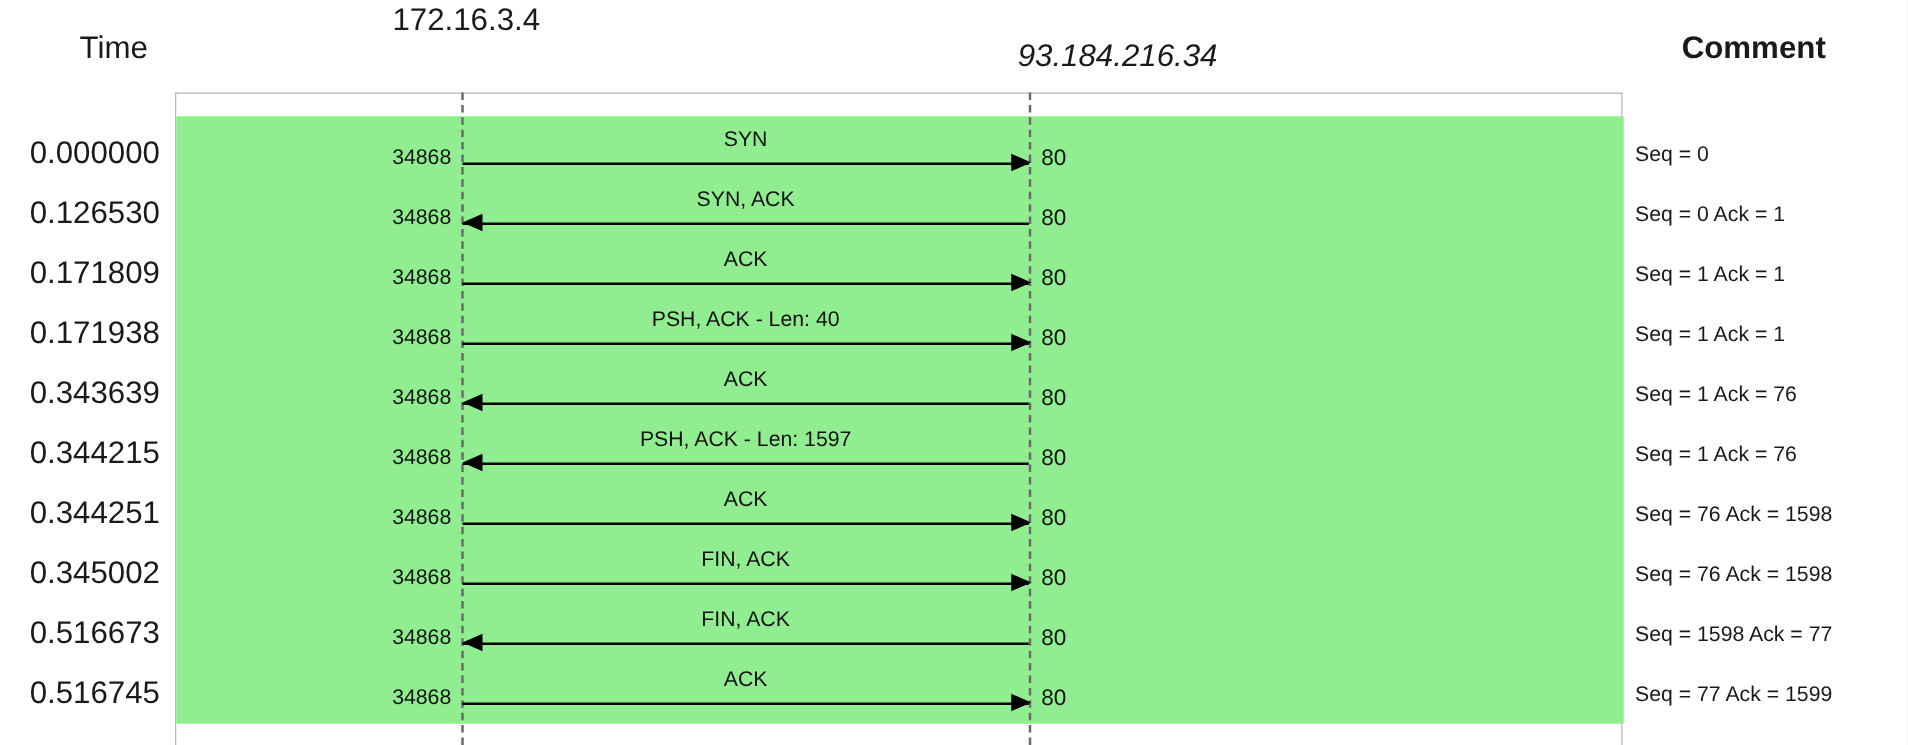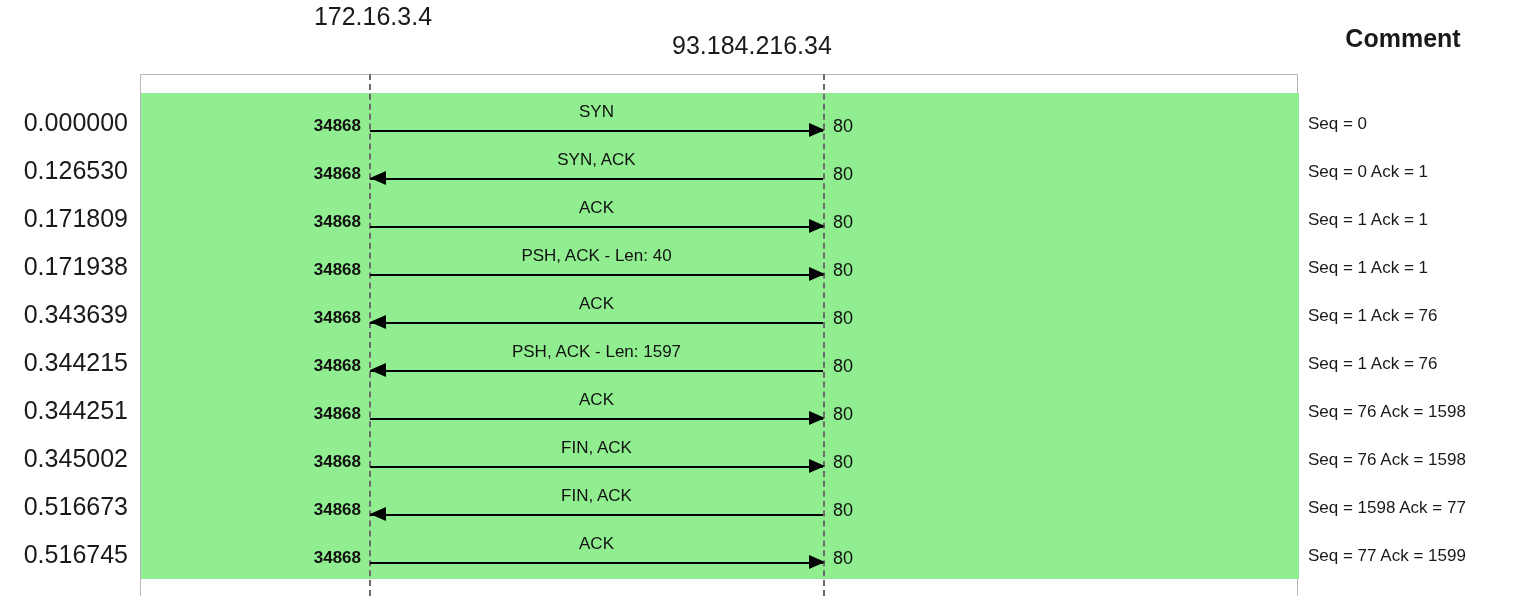--- a/index.html
+++ b/index.html
@@ -23,21 +23,21 @@
 
   
   .hdr {
     position: absolute;
     white-space: nowrap;
     font-size: 25px;
     color: #1a1a1a;
   }
   #hdr-time   { left: 0;    top: 24px; width: 182px; text-align: center; }
   #hdr-nodeA  { left: 232px; top: 2px;  width: 282px; text-align: center; }
-  #hdr-nodeB  { left: 672px; top: 31px; width: 302px; text-align: left; }
+  #hdr-nodeB  { left: 672px; top: 31px; width: 302px; text-align: right; font-style: italic; }
   #hdr-comment{ left: 1280px; top: 24px; width: 246px; text-align: center; font-weight: bold; }
 
   
   #band {
     position: absolute;
     left: 140px;
     top: 74px;
     width: 1158px;
     height: 522px;
     box-sizing: border-box;
@@ -97,21 +97,20 @@
 
   .port-left {
     position: absolute;
     left: 249px;
     top: 16px;
     width: 112px;
     text-align: right;
     font-size: 17px;
     color: #111;
     white-space: nowrap;
-    font-weight: bold;
   }
   .port-right {
     position: absolute;
     left: 833px;
     top: 16px;
     width: 90px;
     text-align: left;
     font-size: 18px;
     color: #111;
     white-space: nowrap;
@@ -155,20 +154,21 @@
     font-size: 17px;
     color: #111;
     white-space: nowrap;
   }
 </style>
 </head>
 <body>
 
 <div id="canvas">
 
+  <div class="hdr" id="hdr-time">Time</div>
   <div class="hdr" id="hdr-nodeA">172.16.3.4</div>
   <div class="hdr" id="hdr-nodeB">93.184.216.34</div>
   <div class="hdr" id="hdr-comment">Comment</div>
 
   <div id="band">
     <div id="band-green"></div>
   </div>
 
   <div class="lifeline" id="lifeline-a"></div>
   <div class="lifeline" id="lifeline-b"></div>

